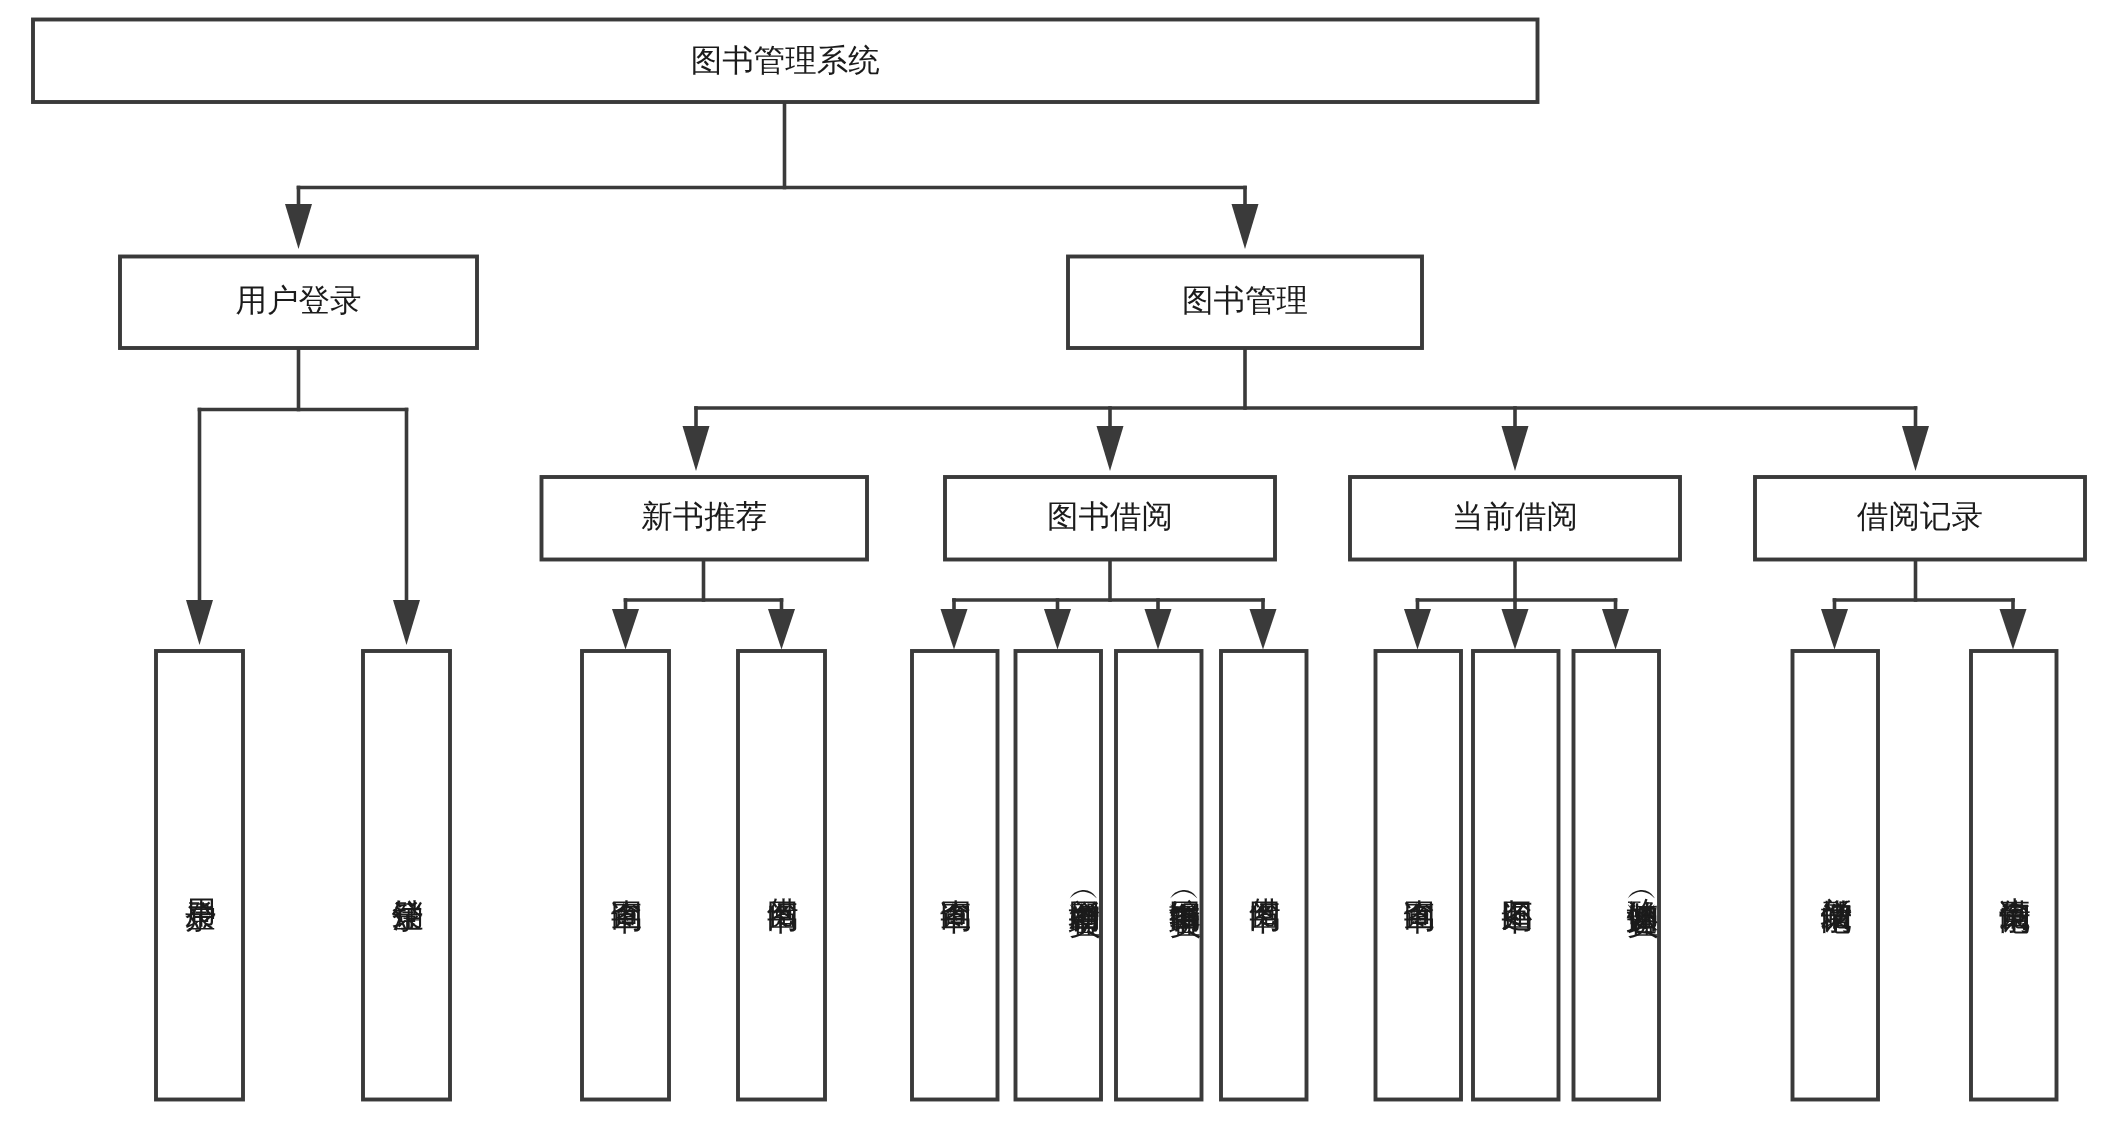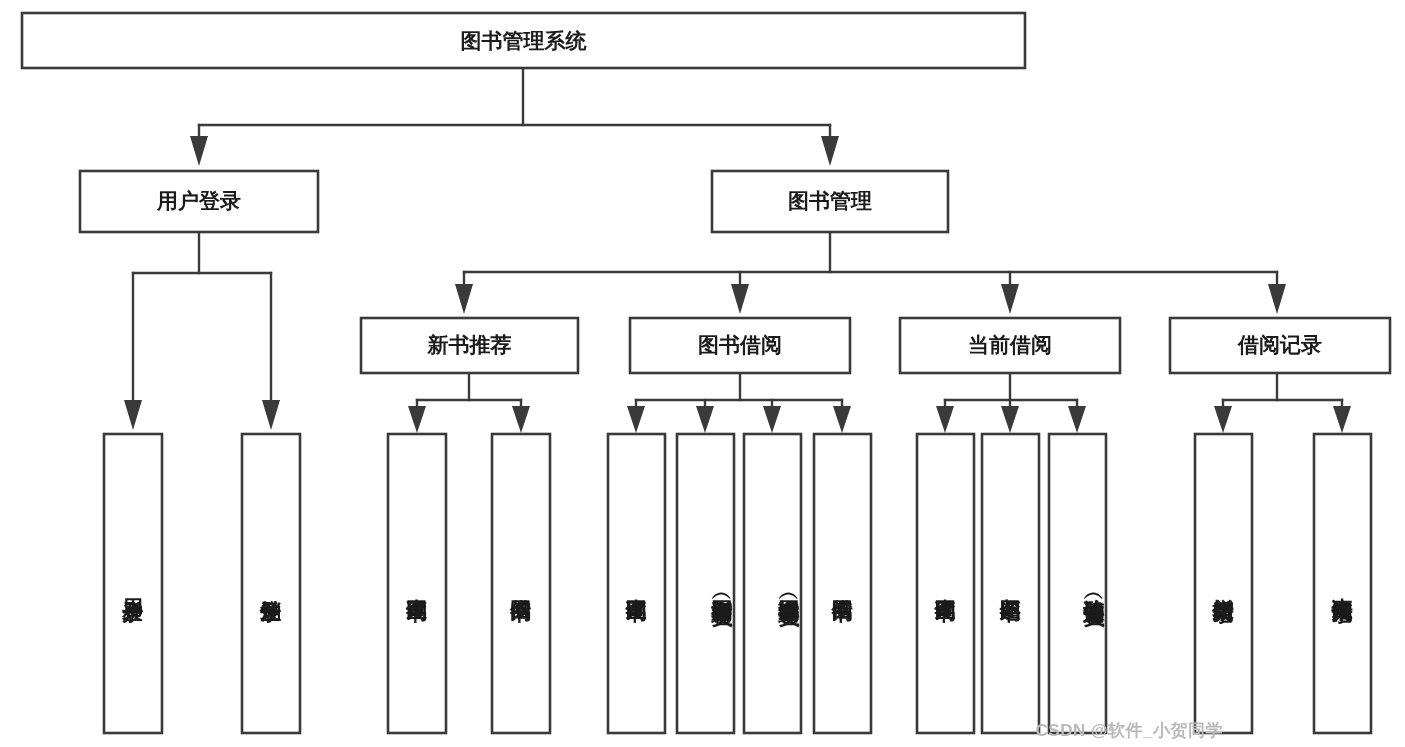--- a/index.html
+++ b/index.html
@@ -11,21 +11,20 @@
     width: 1405px;
     height: 747px;
     font-family: "Liberation Sans", "DejaVu Sans", sans-serif;
     overflow: hidden;
   }
   #diagram-root {
     position: relative;
     width: 1231px;
     height: 747px;
     background: #ffffff;
-    font-weight: bold;
   }
   svg#tree-svg {
     position: absolute;
     left: 0;
     top: 0;
     width: 1405px;
     height: 747px;
     display: block;
   }
   .node-box {
@@ -216,15 +215,14 @@
   <div class="vlabel" style="left:744px; top:440px; width:57px; height:293px; display:flex; align-items:flex-start; justify-content:center;">编辑图书（管理员）</div>
   <div class="vlabel" style="left:814px; top:434px; width:57px; height:299px; display:flex; align-items:center; justify-content:center;">借阅图书</div>
 
   <div class="vlabel" style="left:917px; top:434px; width:57px; height:299px; display:flex; align-items:center; justify-content:center;">查询图书</div>
   <div class="vlabel" style="left:982px; top:434px; width:57px; height:299px; display:flex; align-items:center; justify-content:center;">归还图书</div>
   <div class="vlabel" style="left:1049px; top:440px; width:57px; height:293px; display:flex; align-items:flex-start; justify-content:center;">确认归还（管理员）</div>
 
   <div class="vlabel" style="left:1195px; top:434px; width:57px; height:299px; display:flex; align-items:center; justify-content:center;">新增借阅记录</div>
   <div class="vlabel" style="left:1314px; top:434px; width:57px; height:299px; display:flex; align-items:center; justify-content:center;">查询借阅记录</div>
 
-  <div class="watermark">CSDN @软件_小贺同学</div>
 
 </div>
 
 </body></html>

